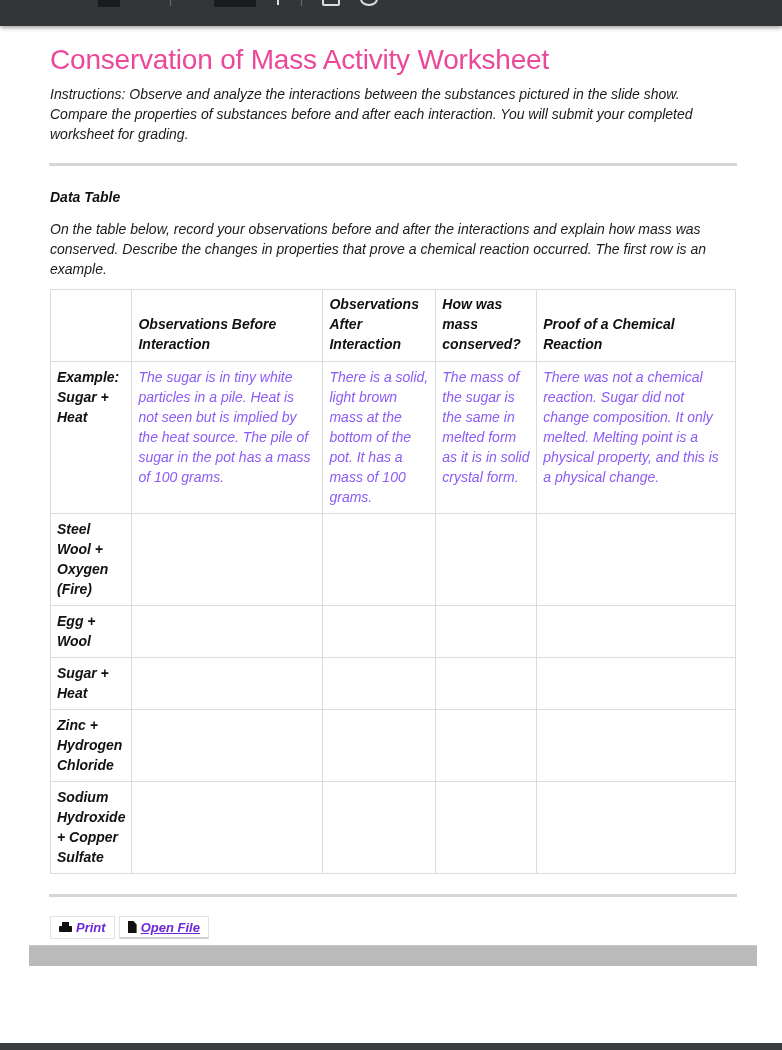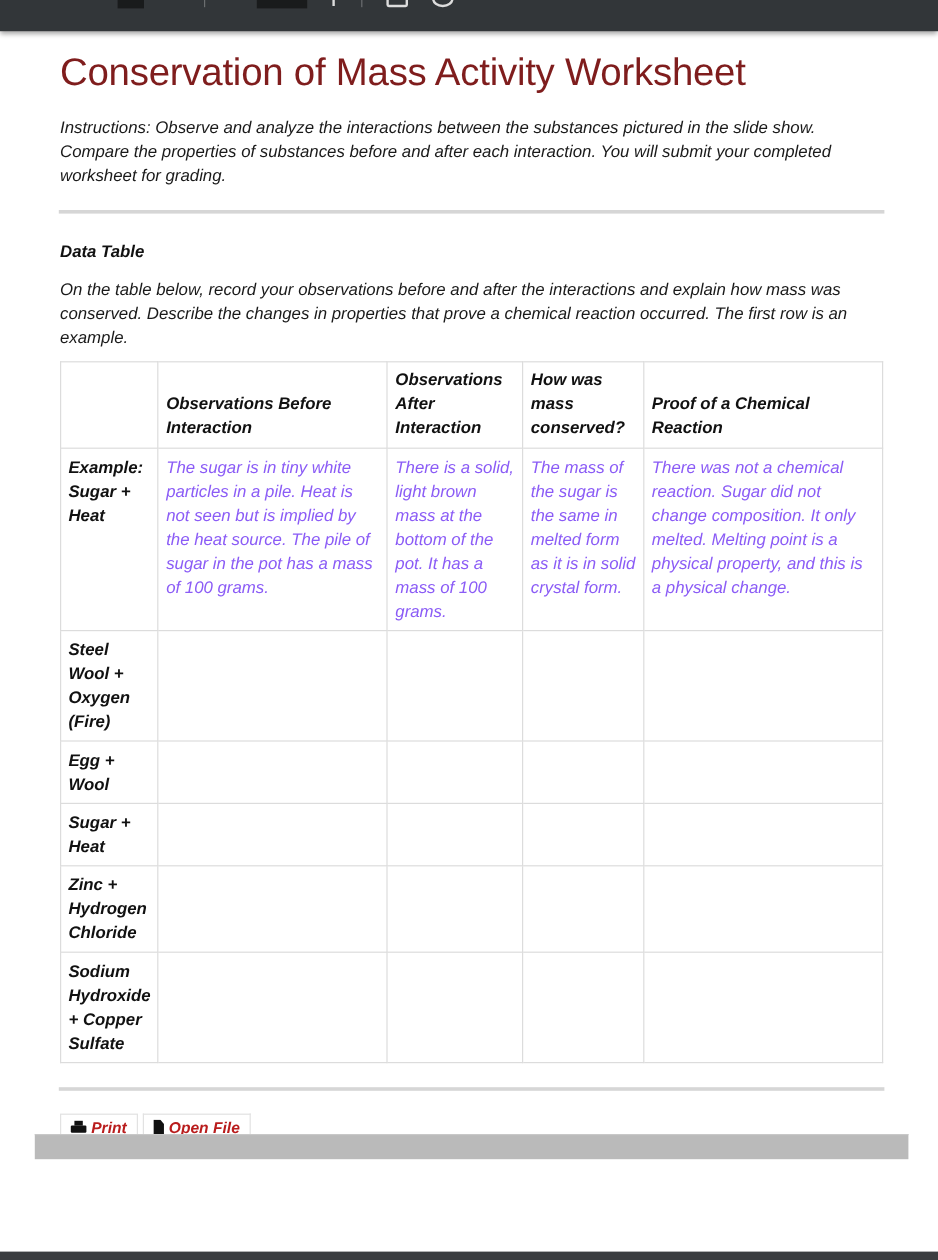--- a/index.html
+++ b/index.html
@@ -11,22 +11,22 @@
     background: #323639; box-shadow: 0 2px 4px rgba(0,0,0,0.35);
   }
   .tb-page { position: absolute; left: 98px; top: 0; width: 22px; height: 7px; background: #191b1c; }
   .tb-sep { position: absolute; top: 0; width: 1px; height: 6px; background: #6b6e70; }
   .tb-zoom { position: absolute; left: 214px; top: 0; width: 42px; height: 7px; background: #191b1c; }
   .tb-minus { position: absolute; left: 277px; top: 0; width: 2px; height: 5px; background: #ddd; }
   .tb-icon { position: absolute; top: -8px; width: 18px; height: 14px; border: 2px solid #ddd; border-radius: 2px; }
   .tb-icon.round { border-radius: 50%; }
 
   .content { position: absolute; left: 50px; top: 44px; width: 688px; }
-  .title { font-size: 32px; font-weight: normal; color: #7f1d1d; line-height: 32px; letter-spacing: -0.2px; }
-  .instructions { font-size: 14px; font-style: italic; line-height: 20px; margin-top: 20px; color: #1a1a1a; }
+  .title { font-size: 28px; font-weight: normal; color: #ec4899; line-height: 32px; letter-spacing: -0.2px; }
+  .instructions { font-size: 14px; font-style: italic; line-height: 20px; margin-top: 8px; color: #1a1a1a; }
   .hr { height: 3px; background: #d6d6d6; margin-left: -1px; width: 688px; }
   .hr1 { margin-top: 19px; }
   .section-title { font-size: 14px; font-style: italic; margin-top: 19px; line-height: 24px; color: #111; }
   .section-desc { font-size: 14px; font-style: italic; line-height: 20px; margin-top: 10px; color: #1a1a1a; }
 
   table.data {
     border-collapse: collapse; margin-top: 10px; width: 686px;
     font-size: 14px; line-height: 20px;
   }
   table.data td, table.data th {
@@ -34,21 +34,21 @@
   }
   table.data th { font-weight: bold; font-style: italic; vertical-align: bottom; padding-top: 4px; padding-bottom: 7px; }
   table.data td.rowhead { font-weight: bold; font-style: italic; }
   table.data td.cell { font-style: italic; color: #8b5cf6; }
   col.c1 { width: 80px; } col.c2 { width: 192px; } col.c3 { width: 113px; } col.c4 { width: 101px; } col.c5 { width: 200px; }
 
   .hr2 { margin-top: 20px; }
   .buttons { margin-top: 19px; display: flex; gap: 4px; }
   .btn {
     display: inline-flex; align-items: center; gap: 4px; height: 23px; padding: 0 8px;
-    border: 1px solid #e2e2e2; background: #fff; font-size: 13px; font-weight: bold; font-style: italic; color: #b91c1c;
+    border: 1px solid #e2e2e2; background: #fff; font-size: 13px; font-weight: bold; font-style: italic; color: #6d28d9;
   }
   .btn.open { border-bottom: 2px solid #cfcfcf; text-decoration: underline; text-align: right; }
   .printer { width: 13px; height: 11px; position: relative; }
   .printer::before { content: ""; position: absolute; left: 3px; top: 0; width: 7px; height: 4px; background: #111; }
   .printer::after { content: ""; position: absolute; left: 0; top: 4px; width: 13px; height: 6px; background: #111; border-radius: 1px; }
   .fileicon { width: 9px; height: 12px; background: #111; clip-path: polygon(0 0, 65% 0, 100% 30%, 100% 100%, 0 100%); }
 
   .greybar { position: absolute; left: 29px; top: 945px; width: 728px; height: 21px; background: #bababa; border-top: 1px solid #c8c8c8; }
   .bottombar { position: absolute; left: 0; top: 1043px; width: 782px; height: 7px; background: #3a3d40; }
 </style>

